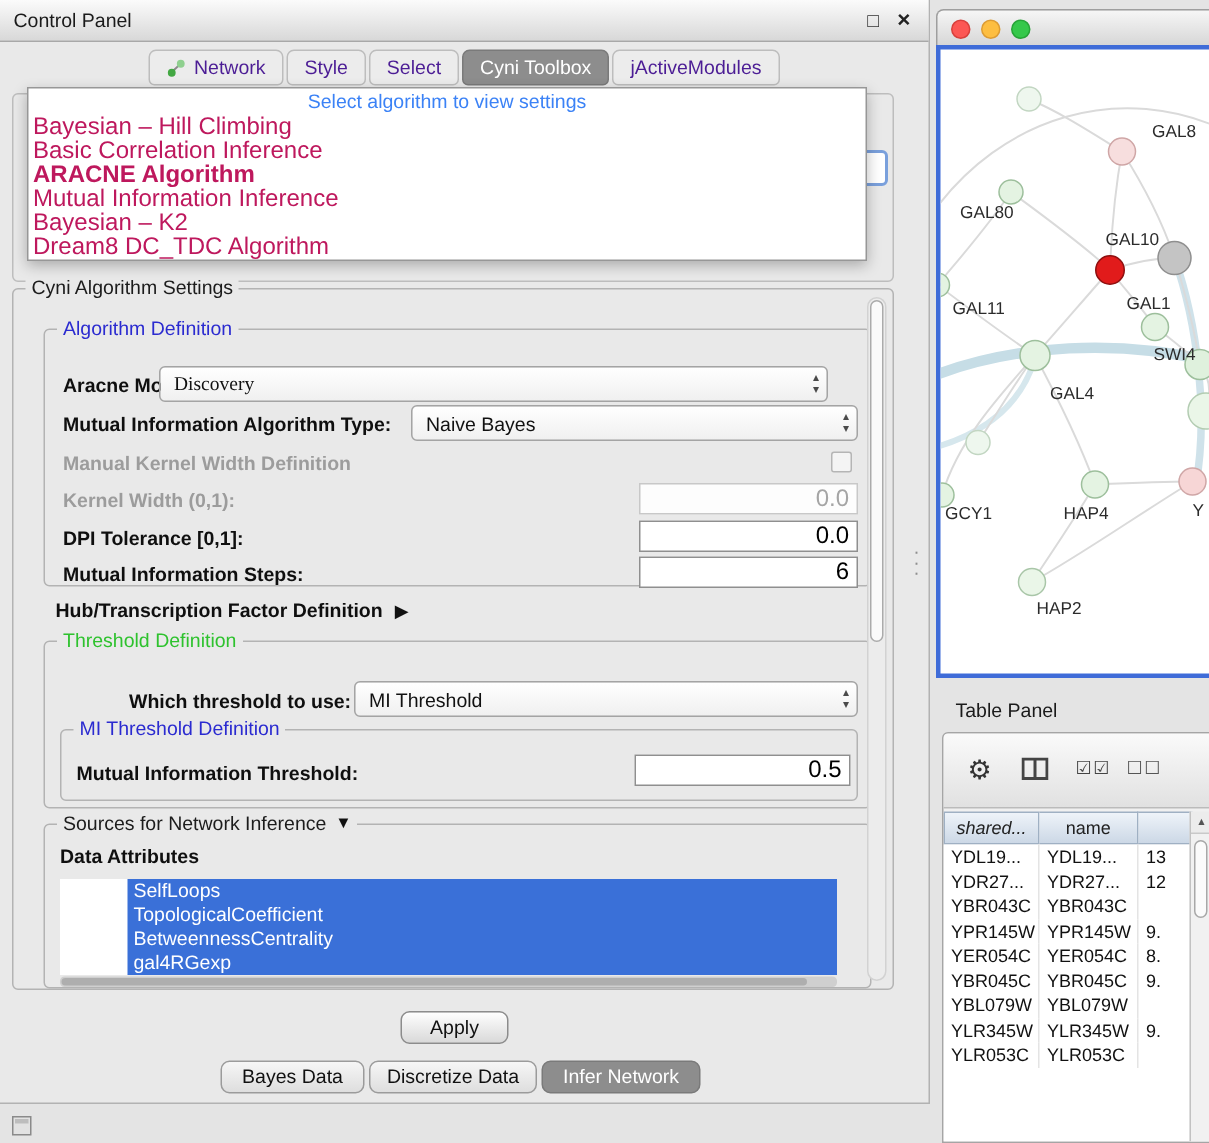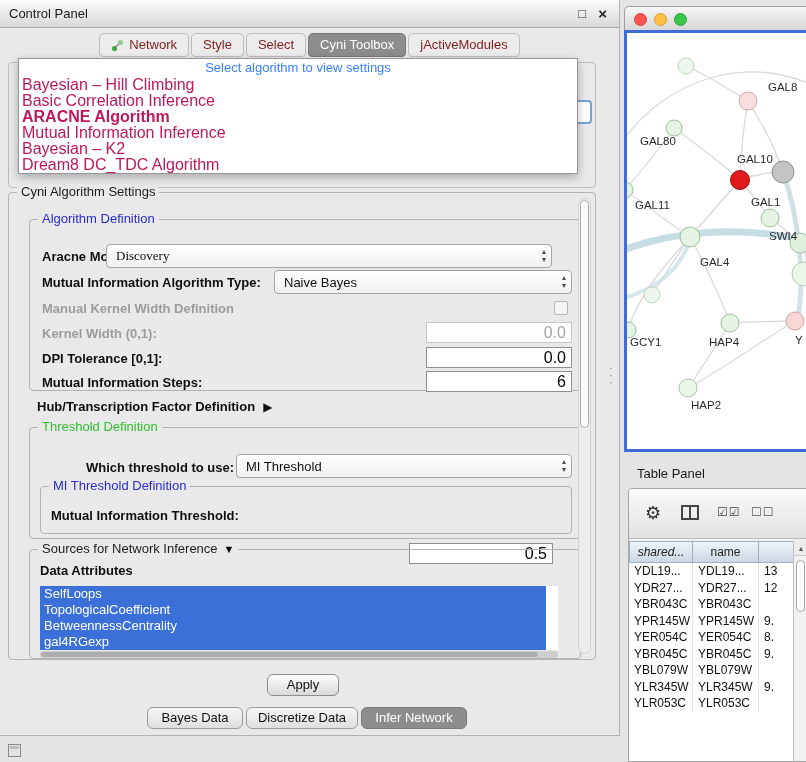--- a/index.html
+++ b/index.html
@@ -10,21 +10,21 @@
   .control-panel { position:absolute; left:0; top:0; width:620px; height:736px;
                    background:#e9e9e9; border-right:1px solid #b2b2b2; border-bottom:1px solid #b2b2b2;padding-left:36px; }
   .cp-titlebar { position:absolute; left:0; top:0; width:100%; height:28px;
                  background:linear-gradient(#fbfbfb,#d8d8d8); border-bottom:1px solid #a8a8a8; }
   .cp-title { position:absolute; left:9px; top:0; line-height:28px; font-size:13px; color:#1a1a1a; }
   .cp-float { position:absolute; right:33px; top:6px; font-size:13px; color:#333; cursor:default; }
   .cp-close { position:absolute; right:12px; top:5px; font-size:15px; font-weight:bold; color:#222; }
 
   .tabs-row { position:absolute; left:0; top:33px; width:100%; height:26px;
               display:flex; justify-content:center; gap:2px; }
-  .tab { height:24px; line-height:22px; padding:0 11px; font-size:13px; color:#7f1d1d;
+  .tab { height:24px; line-height:22px; padding:0 11px; font-size:13px; color:#4c1d95;
          border:1px solid #bdbdbd; border-radius:5px 5px 4px 4px; background:#ececec;
          display:flex; align-items:center; gap:5px; }
   .tab.active { background:#8d8d8d; border-color:#7a7a7a; color:#fff; }
 
   .ghost-group { position:absolute; left:8px; top:62px; width:588px; height:126px;
                  border:1px solid #bdbdbd; border-radius:4px; }
   .ghost-combo { position:absolute; left:568px; top:100px; width:24px; height:24px;
                  background:#fff; border:2px solid #7aa0dc; border-radius:4px; }
 
   
@@ -57,21 +57,21 @@
   .tfield.disabled { color:#a5a5a5; border-color:#c8c8c8; background:#fdfdfd; }
 
   .checkbox { position:absolute; width:14px; height:14px; border:1px solid #b5b5b5;
               background:#f4f4f4; border-radius:2px; }
 
   .hub-row { position:absolute; display:flex; align-items:center; gap:8px; }
   .hub-arrow { font-size:12px; color:#111; }
 
   .attr-list { position:absolute; background:#fff; overflow:hidden; }
   .attr-item { height:16px; line-height:16px; background:#3a70d8; color:#fff;
-               font-size:13px; padding-left:4px; width:calc(100% - 12px); white-space:nowrap; }
+               font-size:13px; padding-left:4px; width:calc(100% - 12px); white-space:nowrap;margin-left:45px; }
   .hscroll { position:absolute; height:7px; background:#cfcfcf; border-radius:3px; }
   .hscroll .hthumb { position:absolute; left:1px; top:1px; height:5px; width:96%;
                      background:#aeaeae; border-radius:3px; }
 
   .vscroll { position:absolute; width:13px; background:#ececec; border:1px solid #d2d2d2; border-radius:7px; }
   .vthumb  { position:absolute; left:1px; width:9px; background:#fafafa; border:1px solid #ababab; border-radius:5px; }
 
   .apply-btn { position:absolute; left:267px; top:674px; width:72px; height:22px;
                background:linear-gradient(#fefefe,#d9d9d9); border:1px solid #8c8c8c;
                border-radius:6px; font-size:13px; color:#111; text-align:center; line-height:20px; }
@@ -225,21 +225,21 @@
         <span>MI Threshold</span>
         <span class="arrows">
             <span>▴</span>
             <span>▾</span>
           </span>
       </div>
 
       <div class="gbox" style="left:10px; top:58px; width:532px; height:48px;">
         <span class="legend blue">MI Threshold Definition</span>
         <span class="lbl" style="left:10px; top:21px;">Mutual Information Threshold:</span>
-        <input class="tfield" style="left: 368px; top: 16px; width: 144px; margin-top: 40px;" readonly="" value="0.5">
+        <input class="tfield" style="left: 382px; top: 16px; width: 144px;" readonly="" value="0.5">
       </div>
     </div>
 
     <div class="gbox" style="left:20px; top:356px; width:552px; height:110px;">
       <span class="legend">
         <span>Sources for Network Inference</span>
         <span style="font-size:11px; color:#111;">▼</span>
       </span>
       <span class="lbl" style="left:10px; top:13px;">Data Attributes</span>
       <div class="attr-list" style="left:10px; top:36px; width:518px; height:64px;">

